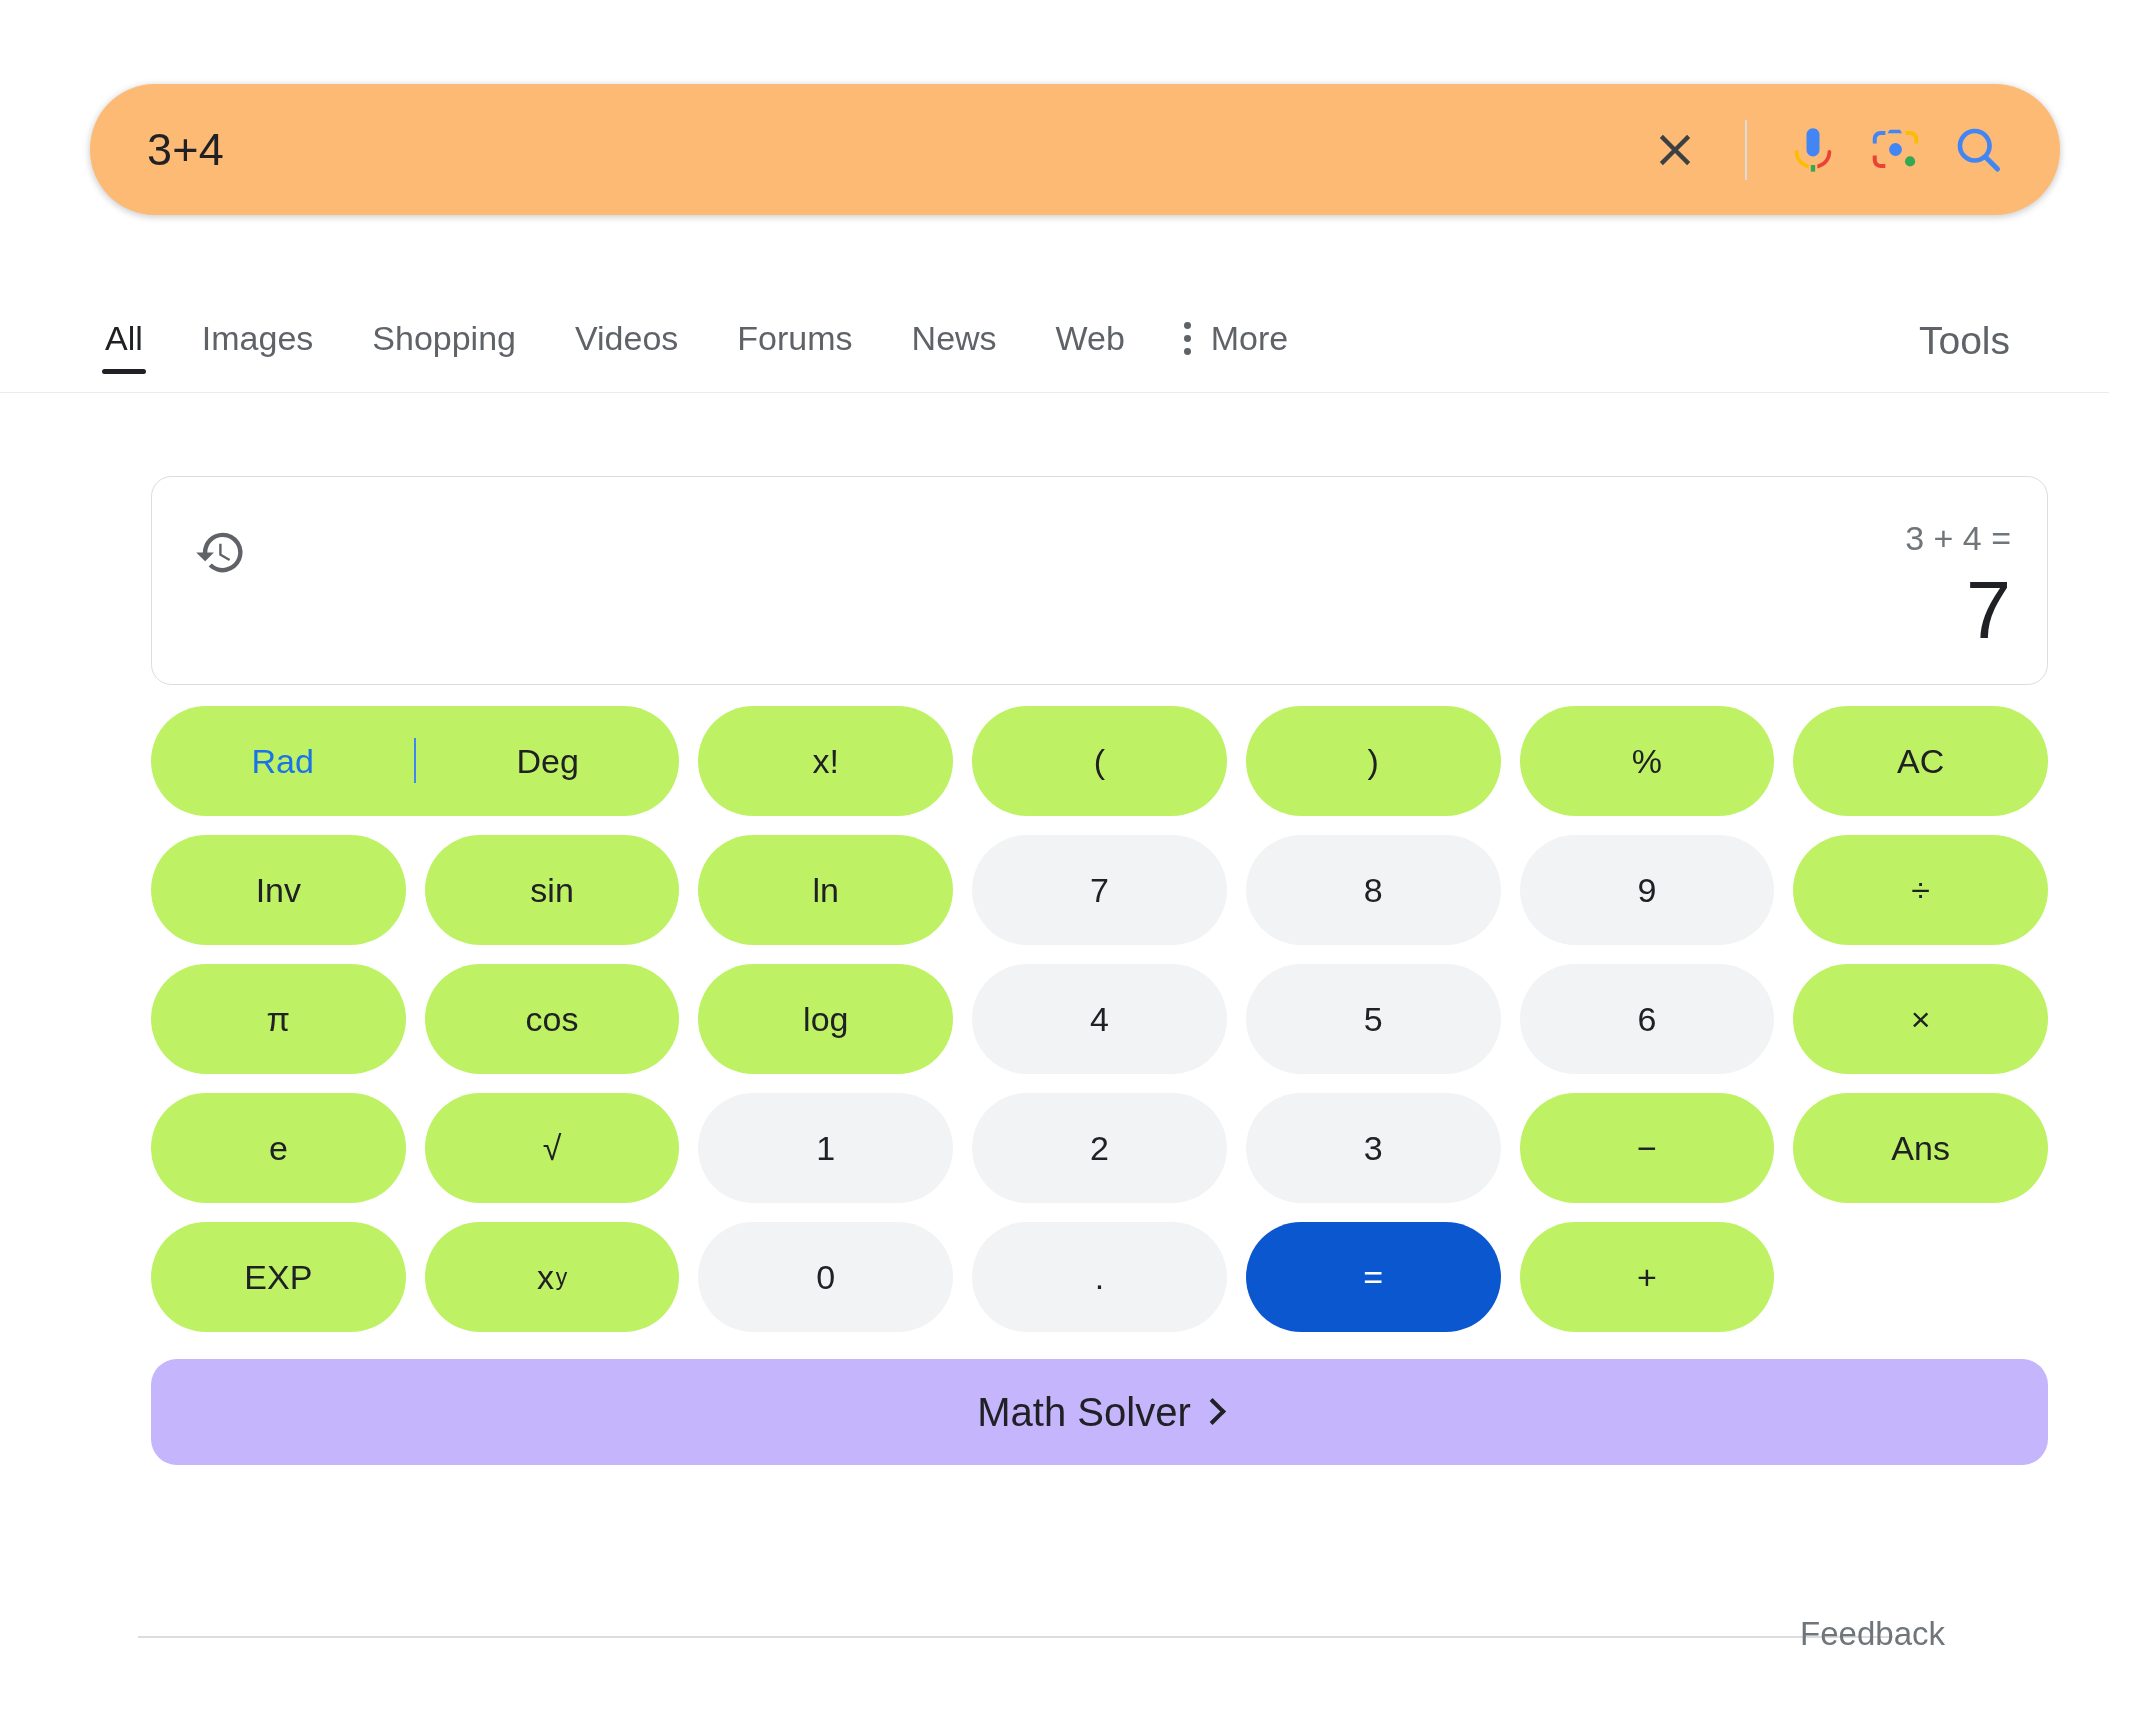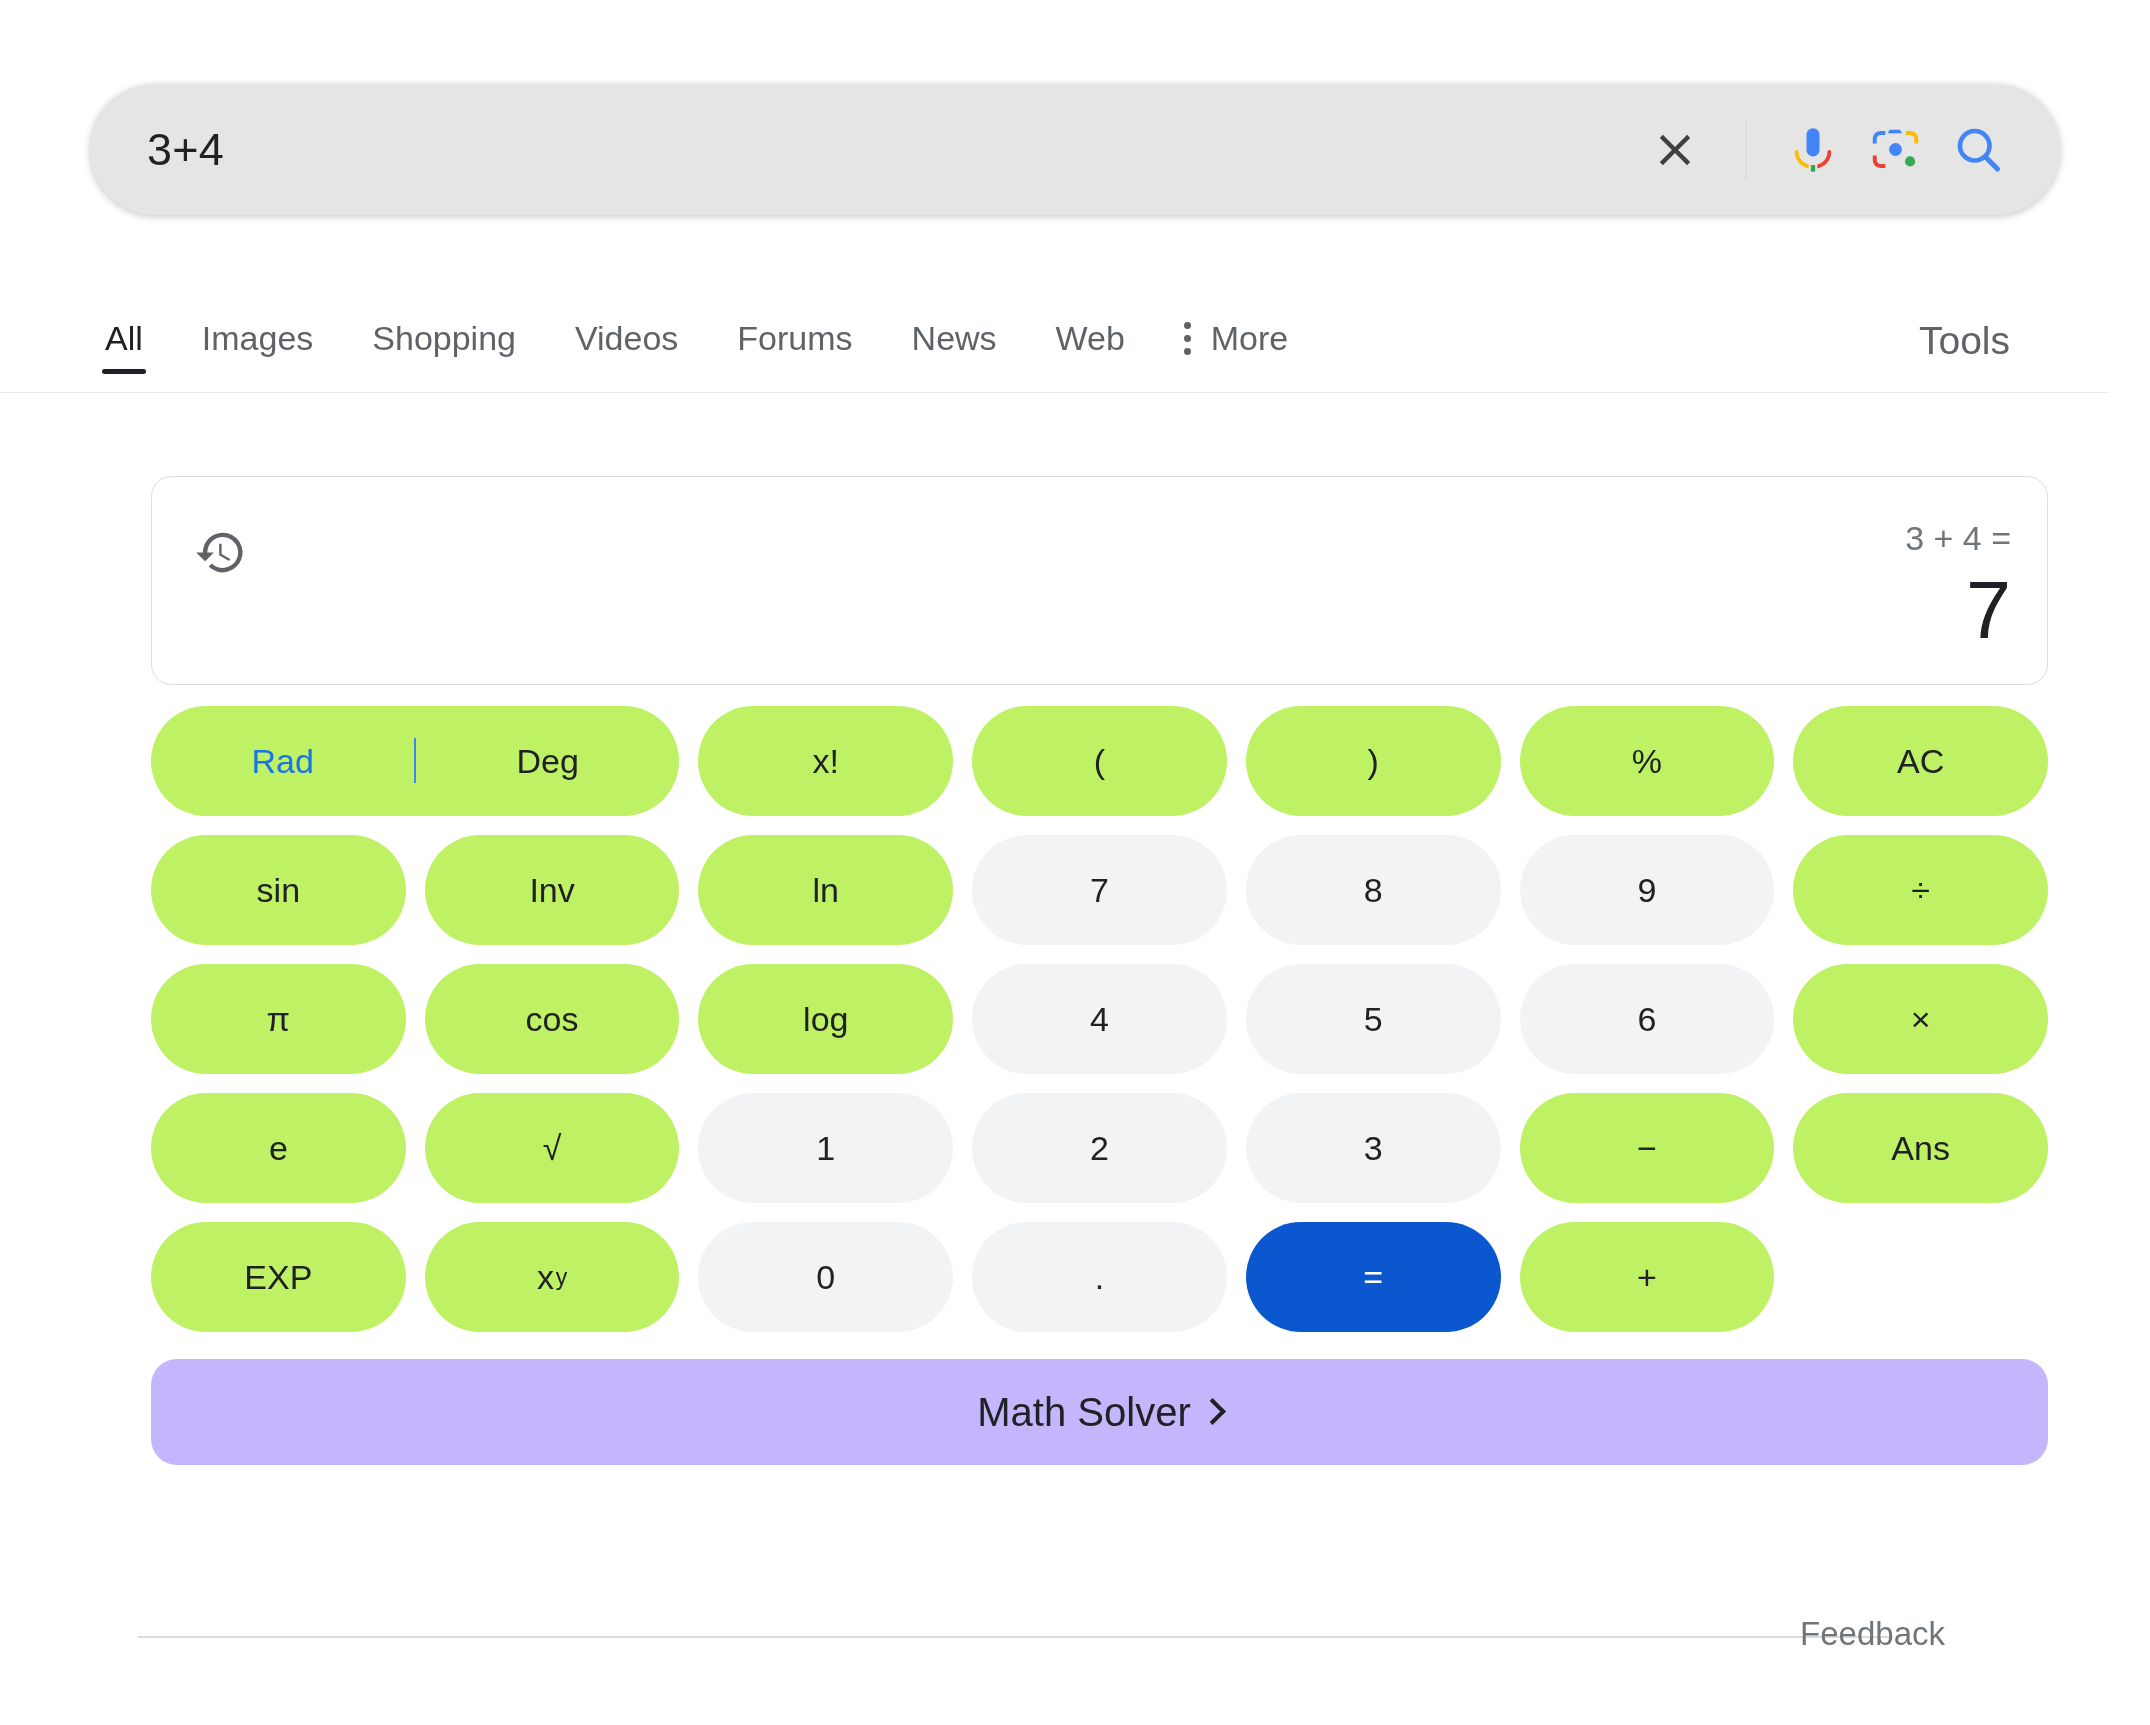--- a/index.html
+++ b/index.html
@@ -26,21 +26,21 @@
     position: absolute;
     left: 90px;
     top: 84px;
     width: 1970px;
     height: 131px;
   }
   .searchbar {
     position: relative;
     width: 100%;
     height: 100%;
-    background: #e5e5e5;
+    background: #fdba74;
     border-radius: 65px;
     box-shadow: 0 1.7px 6.9px 0.9px rgba(64,60,67,.24);
     display: flex;
     align-items: center;
     padding: 0 40px 0 57px;
   }
   .search-query {
     flex: 1;
     font-size: 45px;
     color: #202124;
@@ -374,22 +374,22 @@
           <span class="vsep"></span>
           <span class="seg off">Deg</span>
         </div>
       </div>
       <div class="key fn">x!</div>
       <div class="key fn">(</div>
       <div class="key fn">)</div>
       <div class="key fn">%</div>
       <div class="key fn">AC</div>
 
+      <div class="key fn">Inv</div>
       <div class="key fn">sin</div>
-      <div class="key fn">Inv</div>
       <div class="key fn">ln</div>
       <div class="key num">7</div>
       <div class="key num">8</div>
       <div class="key num">9</div>
       <div class="key fn">÷</div>
 
       <div class="key fn">π</div>
       <div class="key fn">cos</div>
       <div class="key fn">log</div>
       <div class="key num">4</div>

